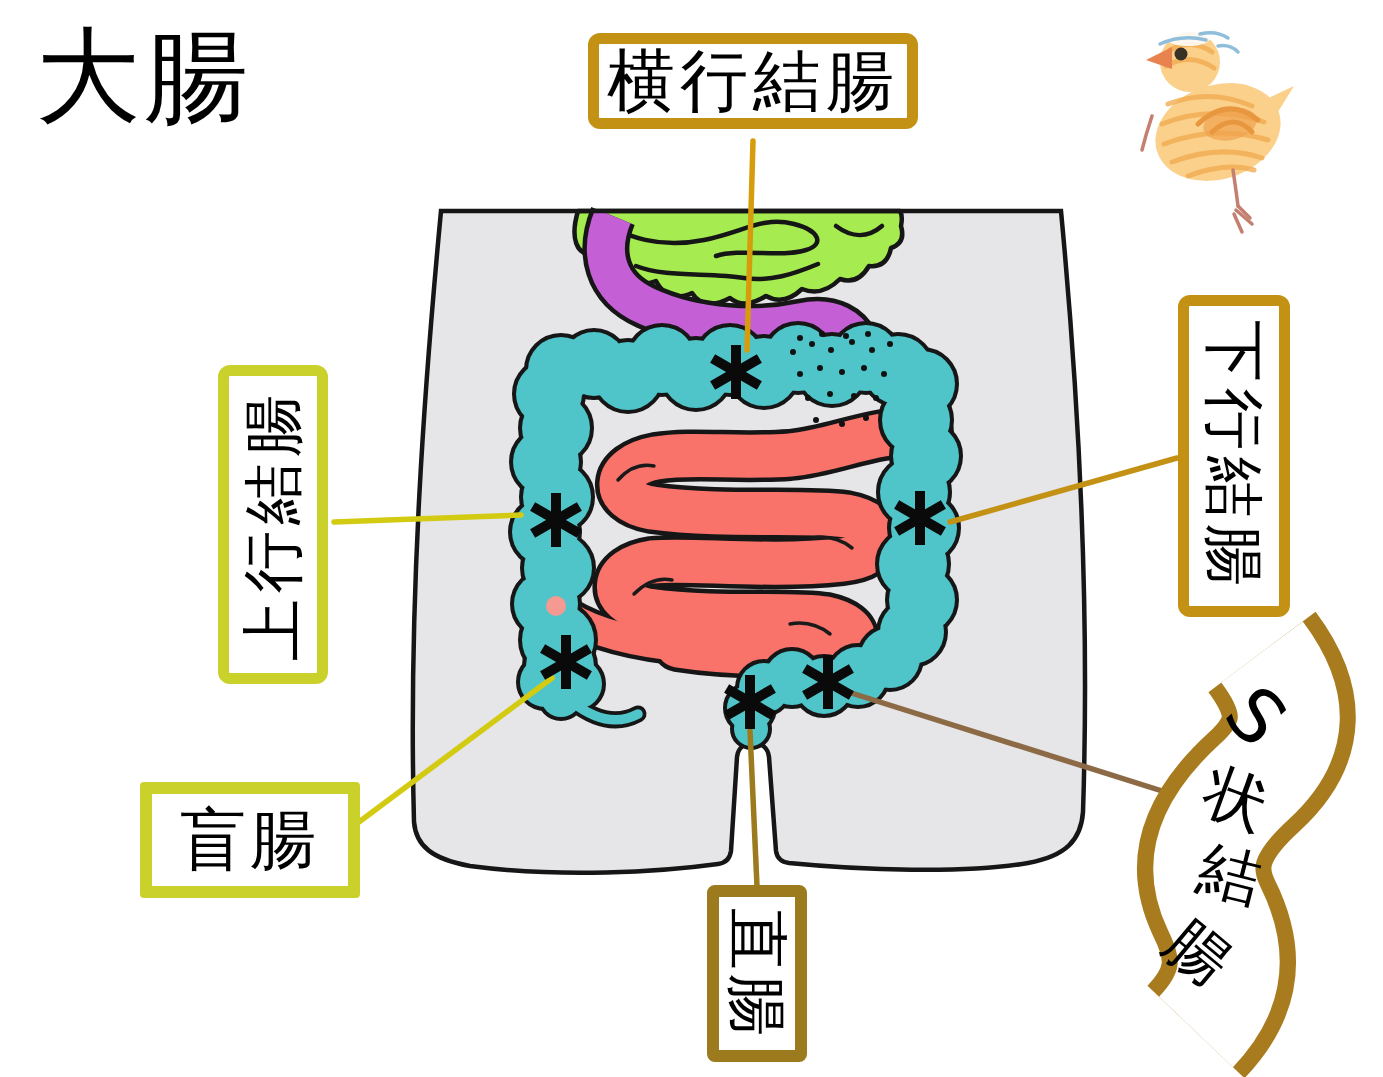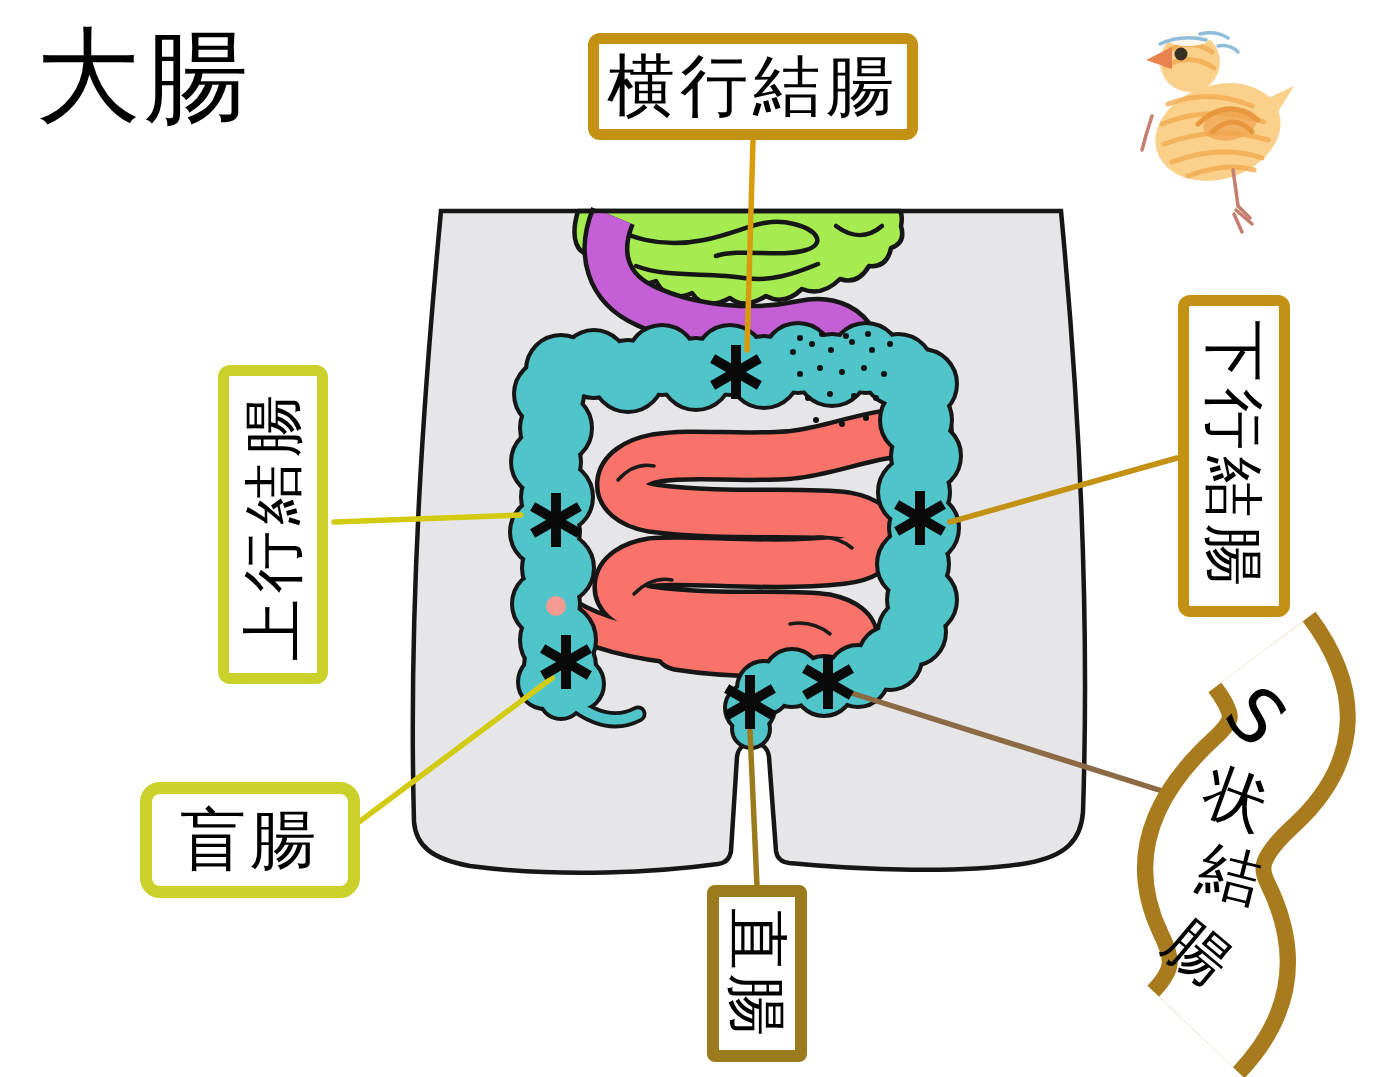--- a/index.html
+++ b/index.html
@@ -18,36 +18,36 @@
     text-shadow:-2px 0 #fff,2px 0 #fff,0 -2px #fff,0 2px #fff,
       2px 2px #fff,-2px -2px #fff,2px -2px #fff,-2px 2px #fff;
     white-space:nowrap;
   }
   .label-box{
     position:absolute;background:#fff;box-sizing:border-box;
     display:flex;align-items:center;justify-content:center;
   }
   .label-box span{white-space:nowrap;}
   .box-transverse{
-    left:588px;top:33px;width:330px;height:107px;
+    left:588px;top:33px;width:330px;height:96px;
     border:11px solid #C39113;border-radius:12px;font-size:68px;letter-spacing:5px;
   }
   .box-ascending{
     left:218px;top:365px;width:110px;height:319px;
     border:11px solid #CBD12B;border-radius:12px;font-size:62px;letter-spacing:6px;
   }
   .box-ascending span{transform:rotate(-90deg);}
   .box-descending{
     left:1178px;top:295px;width:112px;height:322px;
     border:11px solid #C39113;border-radius:12px;font-size:62px;letter-spacing:6px;
   }
   .box-descending span{transform:rotate(90deg);}
   .box-cecum{
     left:140px;top:782px;width:220px;height:116px;
-    border:12px solid #CBD12B;border-radius:20px;font-size:66px;letter-spacing:4px;
+    border:12px solid #CBD12B;border-radius:4px;font-size:66px;letter-spacing:4px;
   }
   .box-rectum{
     left:707px;top:885px;width:100px;height:177px;
     border:12px solid #9C7A1E;border-radius:8px;font-size:62px;letter-spacing:4px;
   }
   .box-rectum span{transform:rotate(90deg);}
   .sig-char{
     position:absolute;font-weight:500;transform-origin:center;
   }
   .sig-char.s{left:1256px;top:716px;font-size:74px;transform:translate(-50%,-50%) rotate(47deg);}

